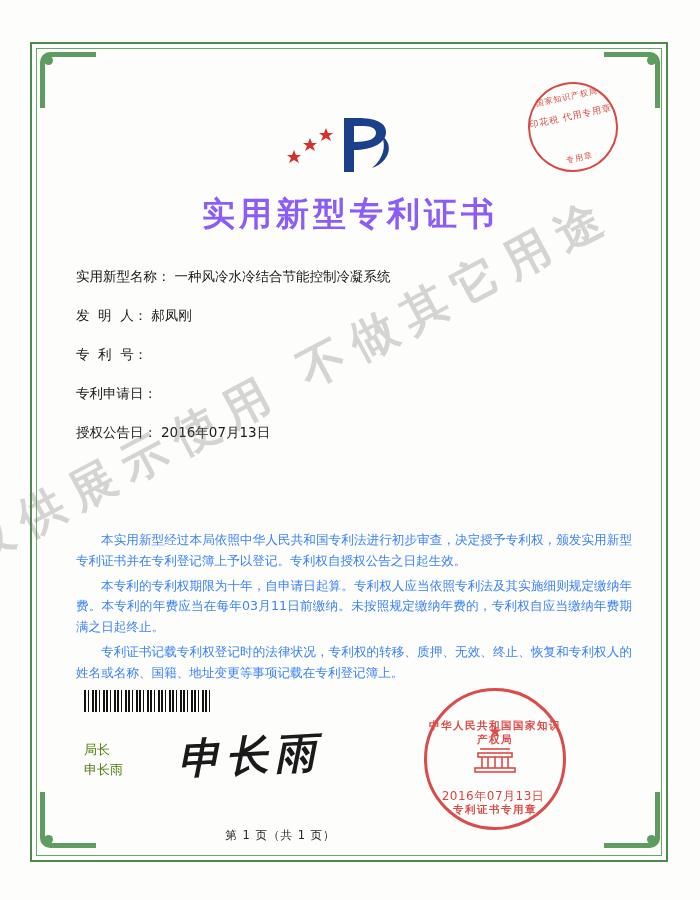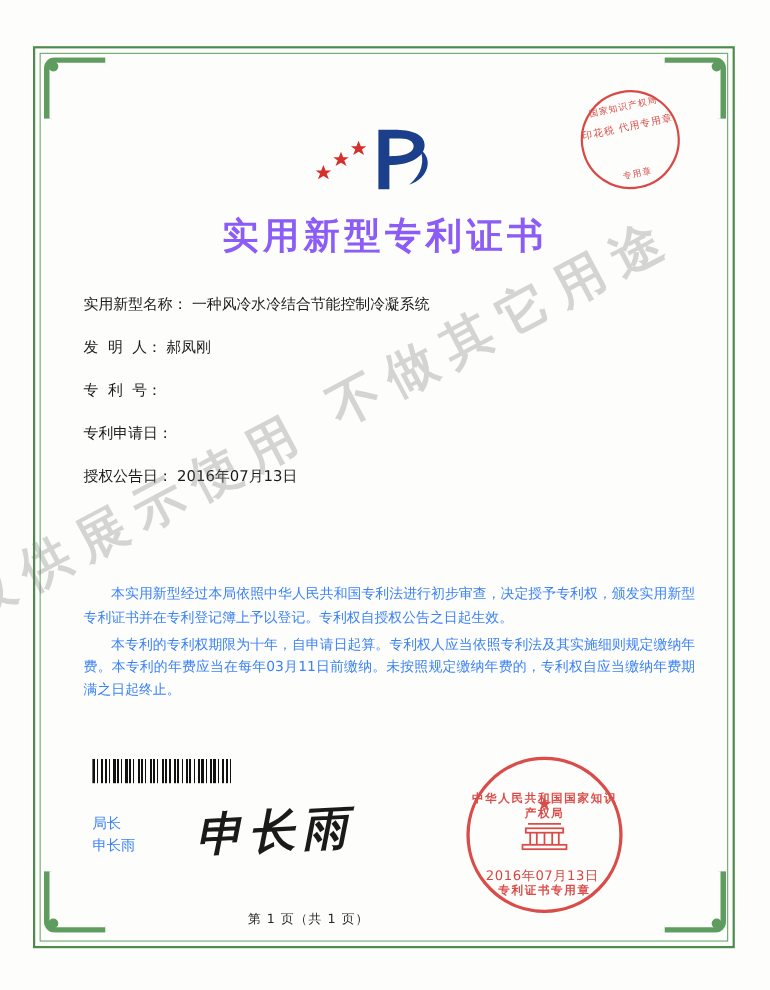--- a/index.html
+++ b/index.html
@@ -156,21 +156,21 @@
       );
   }
 
   
   .sig-label {
     position: absolute;
     left: 84px;
     top: 740px;
     font-size: 13px;
     line-height: 1.5;
-    color: #3b82f6;
+    color: #4d7c0f;
   }
   .sig-hand {
     position: absolute;
     left: 178px;
     top: 728px;
     font-size: 42px;
     font-family: "DejaVu Serif", serif;
     font-style: italic;
     font-weight: bold;
     color: #1a1a1a;
@@ -356,20 +356,21 @@
     </div>
     <div class="field-row">
       <span class="field-label">授权公告日：</span>
       <span class="field-value">2016年07月13日</span>
     </div>
   </div>
 
   <div class="body-text">
     <p>本实用新型经过本局依照中华人民共和国专利法进行初步审查，决定授予专利权，颁发实用新型专利证书并在专利登记簿上予以登记。专利权自授权公告之日起生效。</p>
     <p>本专利的专利权期限为十年，自申请日起算。专利权人应当依照专利法及其实施细则规定缴纳年费。本专利的年费应当在每年03月11日前缴纳。未按照规定缴纳年费的，专利权自应当缴纳年费期满之日起终止。</p>
+    <p>专利证书记载专利权登记时的法律状况，专利权的转移、质押、无效、终止、恢复和专利权人的姓名或名称、国籍、地址变更等事项记载在专利登记簿上。</p>
   </div>
 
   <div class="barcode"></div>
 
   <div class="sig-label">
     <div>局长</div>
     <div>申长雨</div>
   </div>
   <div class="sig-hand">申长雨</div>
 

